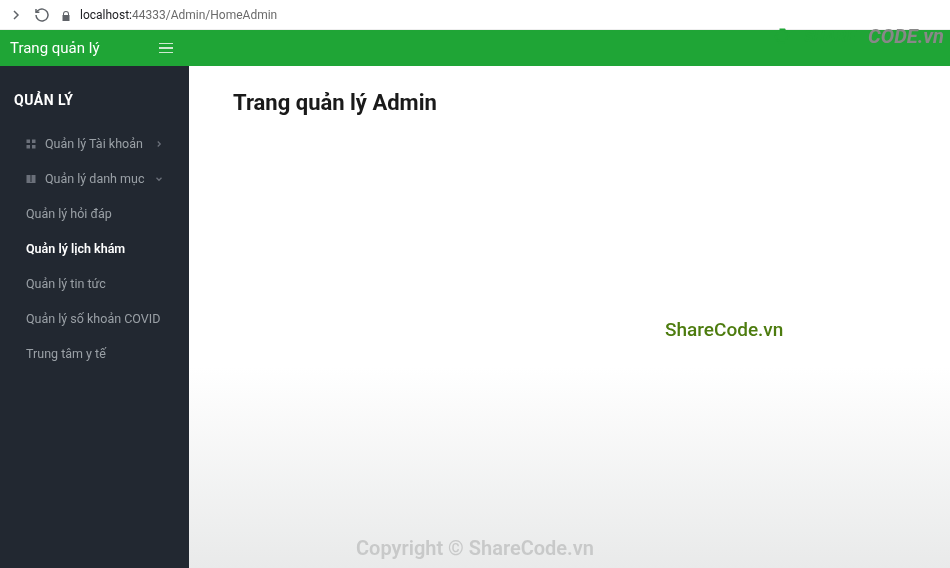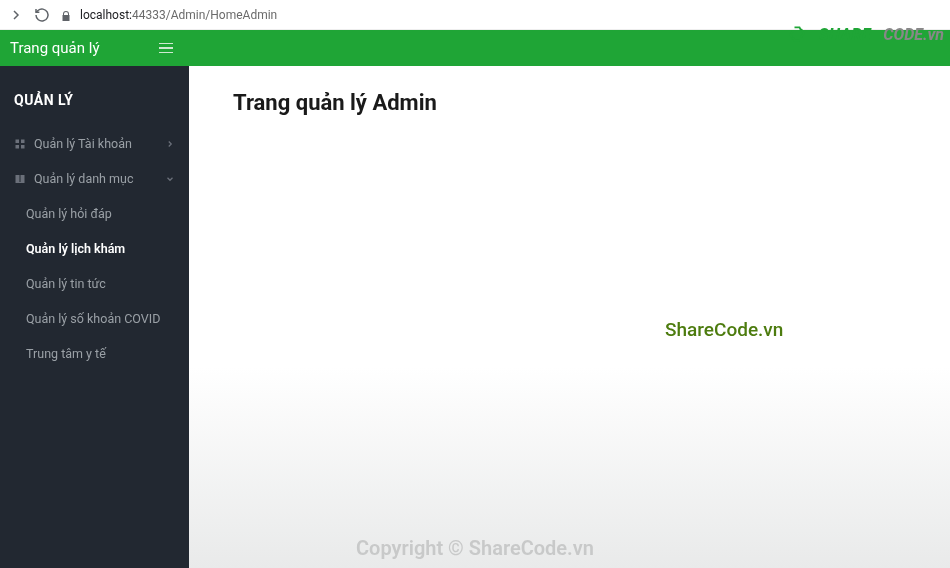--- a/index.html
+++ b/index.html
@@ -79,21 +79,21 @@
     color: #fff;
     font-weight: 700;
     font-size: 14px;
     letter-spacing: 0.5px;
     padding: 8px 14px 18px 14px;
   }
   .nav-item {
     display: flex;
     align-items: center;
     justify-content: space-between;
-    padding: 10px 14px;
+    padding: 10px 25px;
     font-size: 12.5px;
     color: #9aa0a6;
     cursor: pointer;
   }
   .nav-item .label-wrap {
     display: flex;
     align-items: center;
     gap: 8px;
   }
   .nav-item .nav-icon {
@@ -161,21 +161,21 @@
   }
   .logo-tr .txt1 {
     color: #1fa536;
     font-size: 16px;
     font-weight: 800;
     letter-spacing: 0.5px;
     font-style: italic;
   }
   .logo-tr .txt2 {
     color: #888;
-    font-size: 16px;
+    font-size: 20px;
     font-weight: 700;
     font-style: italic;
   }
 </style>
 </head>
 <body>
 
 <div class="browser-bar">
   <svg width="16" height="16" viewBox="0 0 24 24" fill="none" stroke="currentColor" stroke-width="2.2">
       <polyline points="9 18 15 12 9 6"></polyline>

